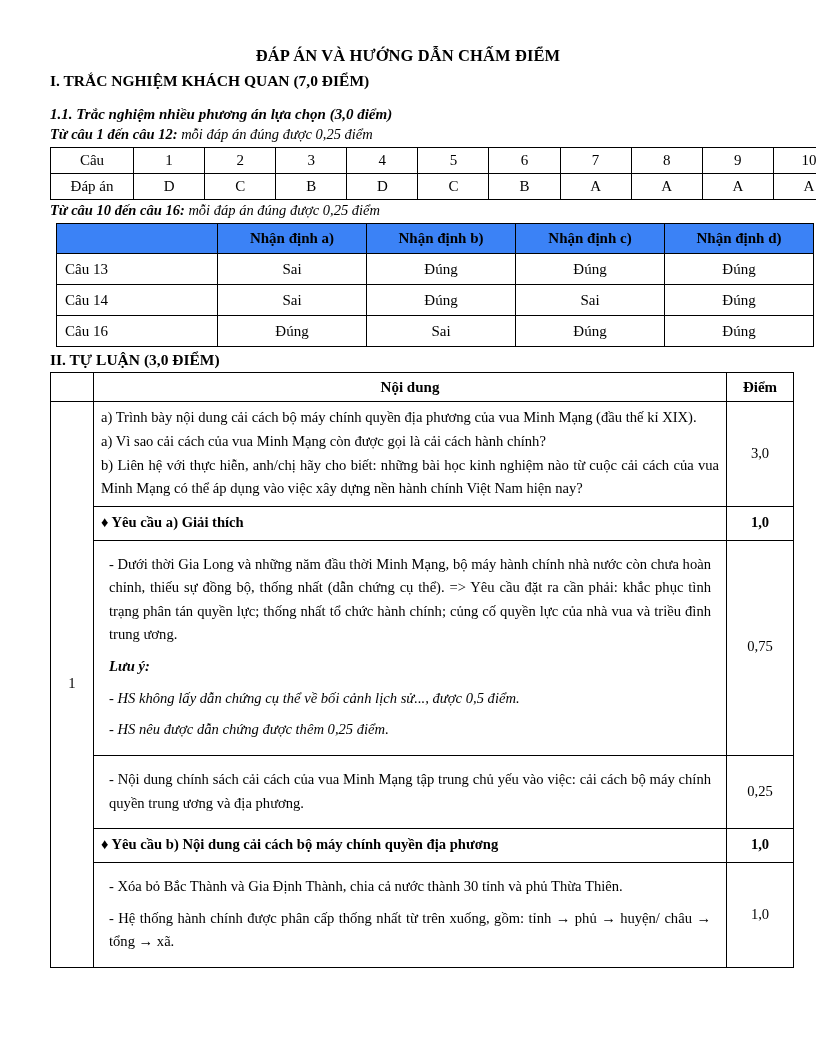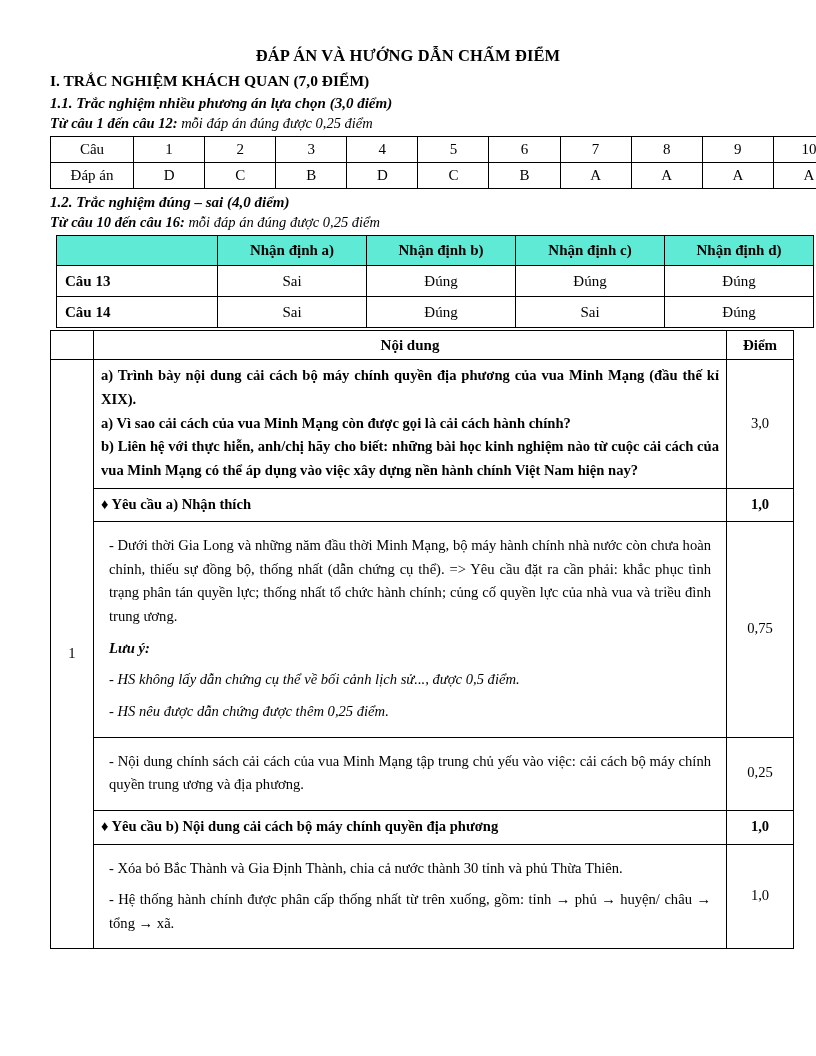--- a/index.html
+++ b/index.html
@@ -32,21 +32,21 @@
 
   .sec-head {
     font-weight: bold;
     font-size: 15.5px;
     margin: 4px 0 3px 0;
   }
   .subsec-head {
     font-weight: bold;
     font-style: italic;
     font-size: 15px;
-    margin: 5px 0 3px 0;
+    margin: 16px 0 3px 0;
   }
   .range-line {
     font-size: 14.5px;
     margin: 2px 0 4px 0;
   }
   .range-line .rl-strong {
     font-weight: bold;
     font-style: italic;
   }
   .range-line .rl-soft {
@@ -82,29 +82,29 @@
     width: 708px;
     margin: 2px 0 2px 6px;
   }
   .tf-table td {
     height: 26px;
     font-size: 15px;
     padding: 2px 4px;
     text-align: center;
   }
   .tf-table thead td {
-    background: #5eead4;
+    background: #3b82f6;
     font-weight: bold;
     height: 25px;
     margin-top: 46px;
   }
   .tf-rowlabel {
     width: 148px;
     text-align: left !important;
-    font-weight: bold;
+    font-weight: normal;
     padding-left: 8px !important;
   }
   .tf-col { width: 140px; }
 
   
   .es-table {
     width: 716px;
     margin: 2px 0 0 0;
   }
   .es-table td {
@@ -128,21 +128,21 @@
   }
   .es-head td {
     text-align: center;
     font-weight: bold;
     font-size: 15px;
     height: 24px;
     padding: 2px 4px;
     vertical-align: middle;
   }
   .es-bold {
-    font-weight: bold;
+    font-weight: normal;
     text-align: justify;
     text-justify: inter-word;
   }
   .es-req {
     font-weight: bold;
   }
   .es-req-pt {
     font-weight: bold;
   }
   .es-body p {
@@ -209,21 +209,20 @@
         <td class="mc-cell">A</td>
         <td class="mc-cell">A</td>
         <td class="mc-cell">A</td>
         <td class="mc-cell">A</td>
         <td class="mc-cell">D</td>
         <td class="mc-cell">A</td>
       </tr>
     </tbody>
   </table>
 
-  <div class="subsec-head">1.2. Trắc nghiệm đúng – sai (4,0 điểm)</div>
 
   <div class="range-line"><span class="rl-strong">Từ câu 10 đến câu 16:</span><span class="rl-soft"> mỗi đáp án đúng được 0,25 điểm</span></div>
 
   <table class="tf-table">
     <thead>
       <tr>
         <td class="tf-rowlabel"></td>
         <td class="tf-col">Nhận định a)</td>
         <td class="tf-col">Nhận định b)</td>
         <td class="tf-col">Nhận định c)</td>
@@ -238,44 +237,52 @@
         <td>Đúng</td>
         <td>Đúng</td>
       </tr>
       <tr>
         <td class="tf-rowlabel">Câu 14</td>
         <td>Sai</td>
         <td>Đúng</td>
         <td>Sai</td>
         <td>Đúng</td>
       </tr>
+      <tr>
+        <td class="tf-rowlabel">Câu 16</td>
+        <td>Đúng</td>
+        <td>Sai</td>
+        <td>Đúng</td>
+        <td>Đúng</td>
+      </tr>
     </tbody>
   </table>
 
+  <div class="sec-head">II. TỰ LUẬN (3,0 ĐIỂM)</div>
 
   <table class="es-table">
     <tbody>
       <tr class="es-head">
         <td class="es-num"></td>
         <td class="es-content">Nội dung</td>
         <td class="es-point">Điểm</td>
       </tr>
 
       <tr>
         <td class="es-num" rowspan="6">1</td>
         <td class="es-content es-bold">
           <p>a) Trình bày nội dung cải cách bộ máy chính quyền địa phương của vua Minh Mạng (đầu thế kỉ XIX).</p>
           <p>a) Vì sao cải cách của vua Minh Mạng còn được gọi là cải cách hành chính?</p>
           <p>b) Liên hệ với thực hiễn, anh/chị hãy cho biết: những bài học kinh nghiệm nào từ cuộc cải cách của vua Minh Mạng có thể áp dụng vào việc xây dựng nền hành chính Việt Nam hiện nay?</p>
         </td>
         <td class="es-point">3,0</td>
       </tr>
 
       <tr>
-        <td class="es-content es-req">♦ Yêu cầu a) Nhận thích</td>
+        <td class="es-content es-req">♦ Yêu cầu a) Giải thích</td>
         <td class="es-point es-req-pt">1,0</td>
       </tr>
 
       <tr>
         <td class="es-content es-body">
           <p>- Dưới thời Gia Long và những năm đầu thời Minh Mạng, bộ máy hành chính nhà nước còn chưa hoàn chỉnh, thiếu sự đồng bộ, thống nhất (dẫn chứng cụ thể). =&gt; Yêu cầu đặt ra cần phải: khắc phục tình trạng phân tán quyền lực; thống nhất tổ chức hành chính; củng cố quyền lực của nhà vua và triều đình trung ương.</p>
           <p class="note-title">Lưu ý:</p>
           <p class="note-line">- HS không lấy dẫn chứng cụ thể về bối cảnh lịch sử..., được 0,5 điểm.</p>
           <p class="note-line">- HS nêu được dẫn chứng được thêm 0,25 điểm.</p>
         </td>

